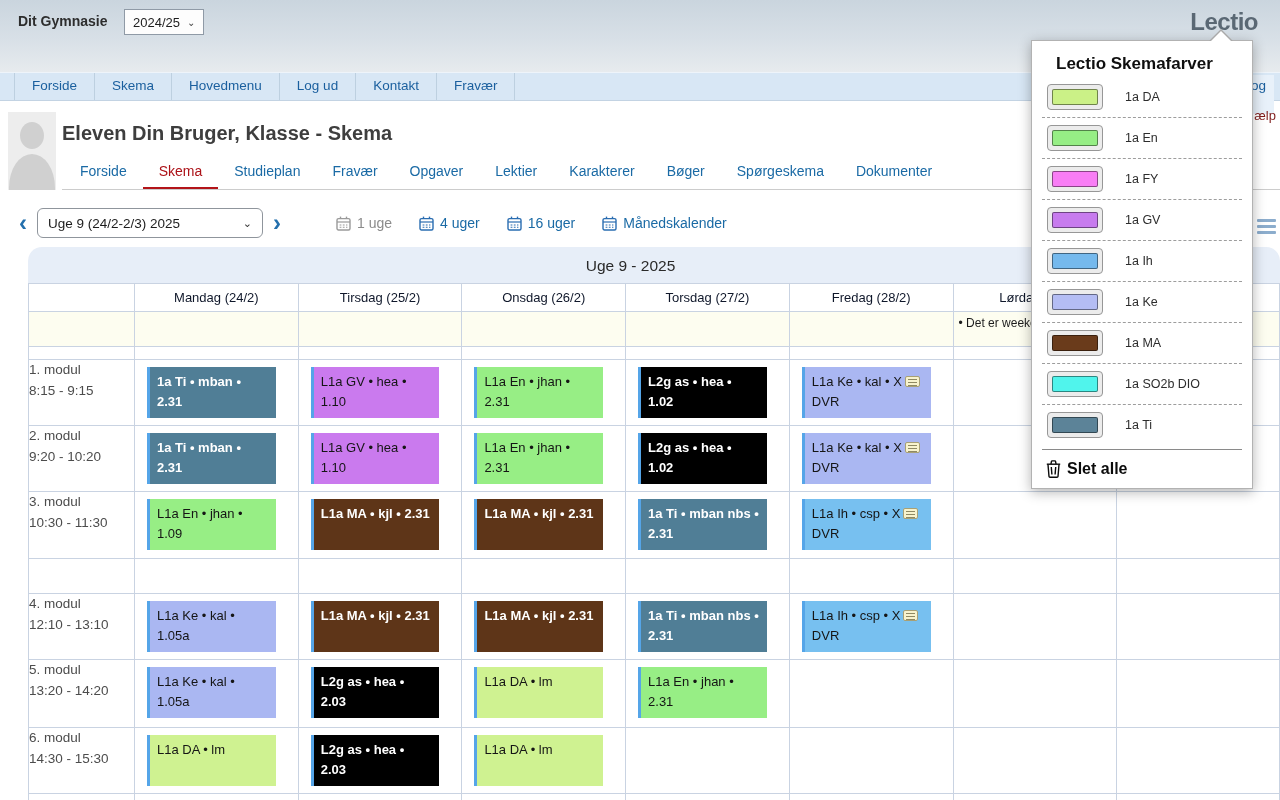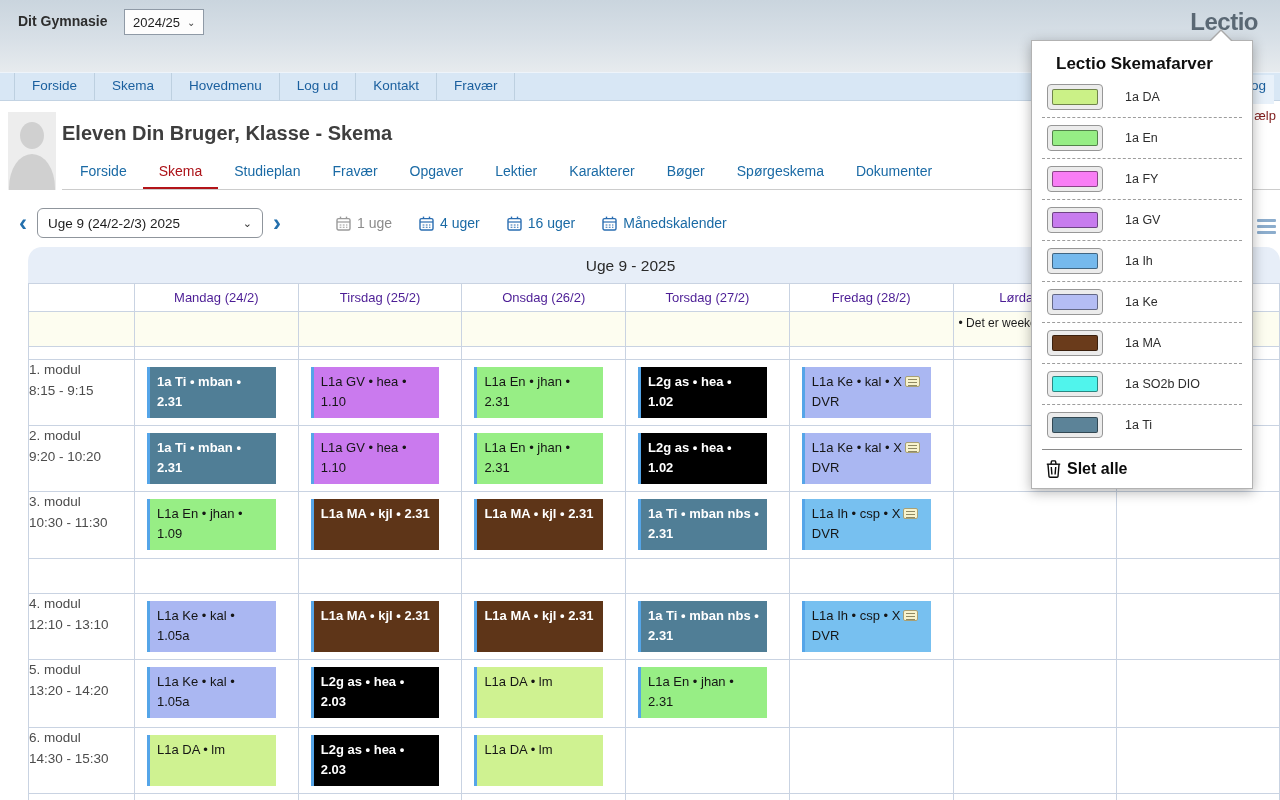--- a/index.html
+++ b/index.html
@@ -15,21 +15,21 @@
     border:1px solid #8f9aa6; border-radius:0; background:#fdfdfd;
     display:flex; align-items:center; gap:7px; padding:0 8px; font-size:13px; color:#1d1d1d; cursor:pointer; }
   .year-select .caret { font-size:10px; color:#444; }
   .logo { position:absolute; right:22px; top:8px; font-size:24px; font-weight:bold; color:#5a6874; letter-spacing:-0.5px; }
 
   
   .navbar { position:absolute; left:0; top:72px; width:1280px; height:29px; background:#d8e7f5;
     border-top:1px solid #eef4fa; border-bottom:1px solid #c3d3e3; display:flex; }
   .nav-item { padding:5px 17px 0; font-size:13.5px; color:#1a5f9e; border-right:1px solid #bdd0e0; cursor:pointer; white-space:nowrap; }
   .nav-item:first-child { border-left:1px solid #bdd0e0; margin-left:14px; }
-  .nav-frag-top { position:absolute; right:6px; top:75px; font-size:13.5px; color:#1a5f9e; background:#e8f1fa; padding:3px 8px 11px; }
+  .nav-frag-top { position:absolute; right:6px; top:75px; font-size:13.5px; color:#1a5f9e; background:#e8f1fa; padding:3px 8px 21px; }
   .nav-frag-bottom { position:absolute; right:4px; top:108px; font-size:13px; color:#7f1d1d; }
 
   
   .avatar { position:absolute; left:8px; top:112px; width:48px; height:78px; background:#ededed; overflow:hidden; }
   .avatar .head { position:absolute; left:12px; top:10px; width:24px; height:27px; border-radius:50%; background:#d0d0d0; }
   .avatar .shoulders { position:absolute; left:1px; top:42px; width:46px; height:42px; border-radius:50% 50% 0 0/80% 80% 0 0; background:#d0d0d0; }
   .page-title { position:absolute; left:62px; top:122px; font-size:20px; font-weight:bold; color:#3e3e3e; }
 
   .tabs { position:absolute; left:64px; top:156px; display:flex; }
   .tab { padding:7px 16px 8px; font-size:14px; color:#1a6aa5; cursor:pointer; white-space:nowrap; }
@@ -47,21 +47,21 @@
   .view.active { color:#8b8b8b; cursor:default; }
   .hamburger { position:absolute; left:1257px; top:219px; width:19px; cursor:pointer; }
   .hamburger div { height:3px; background:#8cadcd; margin-bottom:3px; border-radius:1px; }
 
   
   .panel { position:absolute; left:28px; top:247px; width:1252px; height:553px;
     background:#e7eef8; border-radius:14px 14px 0 0; overflow:hidden; }
   .sched-title { margin-top:10px; width:1205px; text-align:center; font-size:15.5px; color:#2a2a2a; }
   table.sched { position:absolute; left:0; top:36px; border-collapse:collapse; table-layout:fixed; }
   table.sched th, table.sched td { border:1px solid #c9d3e2; padding:0; vertical-align:top; background:#fff; }
-  table.sched th { height:28px; font-size:13px; font-weight:normal; color:#4c1d95; text-align:center; vertical-align:middle; }
+  table.sched th { height:28px; font-size:13px; font-weight:normal; color:#0f172a; text-align:center; vertical-align:middle; }
   tr.info-row td { height:35px; background:#fdfdf0; }
   .info-note { display:block; font-size:12px; color:#1c1c1c; padding:4px 0 0 5px; white-space:nowrap; overflow:hidden; }
   td.wk { background:#ededed; }
   td.time-cell { font-size:13.5px; color:#4c4c4c; padding:5px 4px 0 8px; line-height:1.55; }
   .lesson { margin:7px 22px 7px 12px; min-height:51px; border-left:3px solid #55a5e8;
     padding:5px 7px 6px; font-size:13px; line-height:1.5; color:#151515; cursor:pointer; }
   .lesson.bold { color:#ffffff; font-weight:bold; }
   .note-ico { display:inline-block; width:15px; height:11px; background-color:#f8f3cd;
     border:1px solid #a8a075; border-radius:2px; vertical-align:-1px; margin-left:3px;
     background-image:repeating-linear-gradient(to bottom,#8f8963 0,#8f8963 1px,transparent 1px,transparent 3px);

